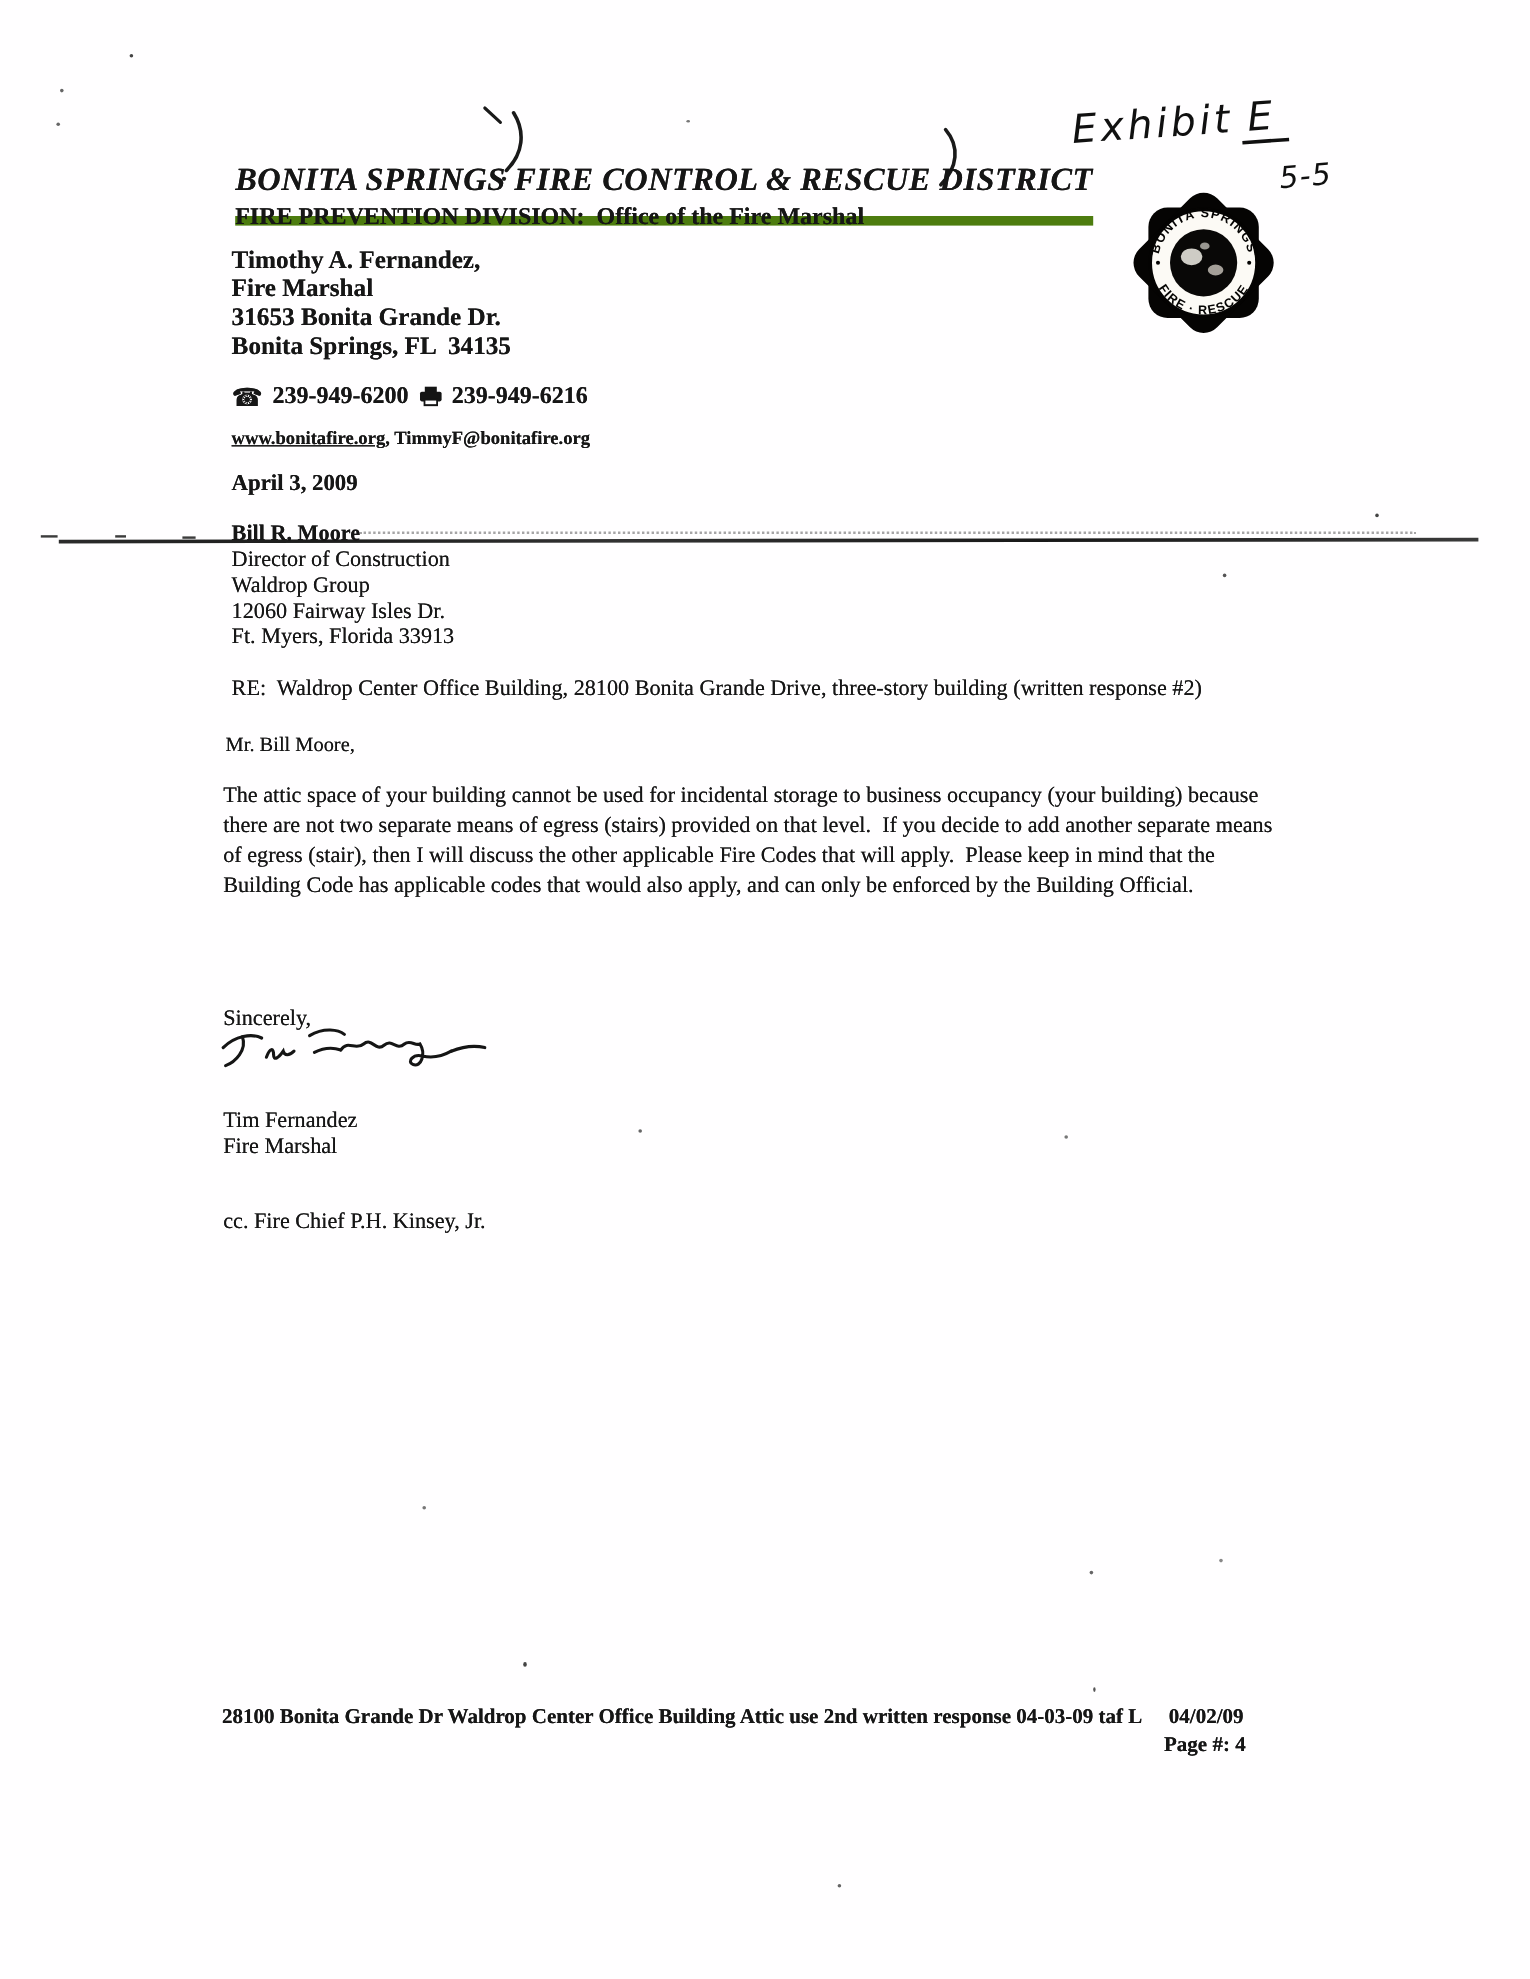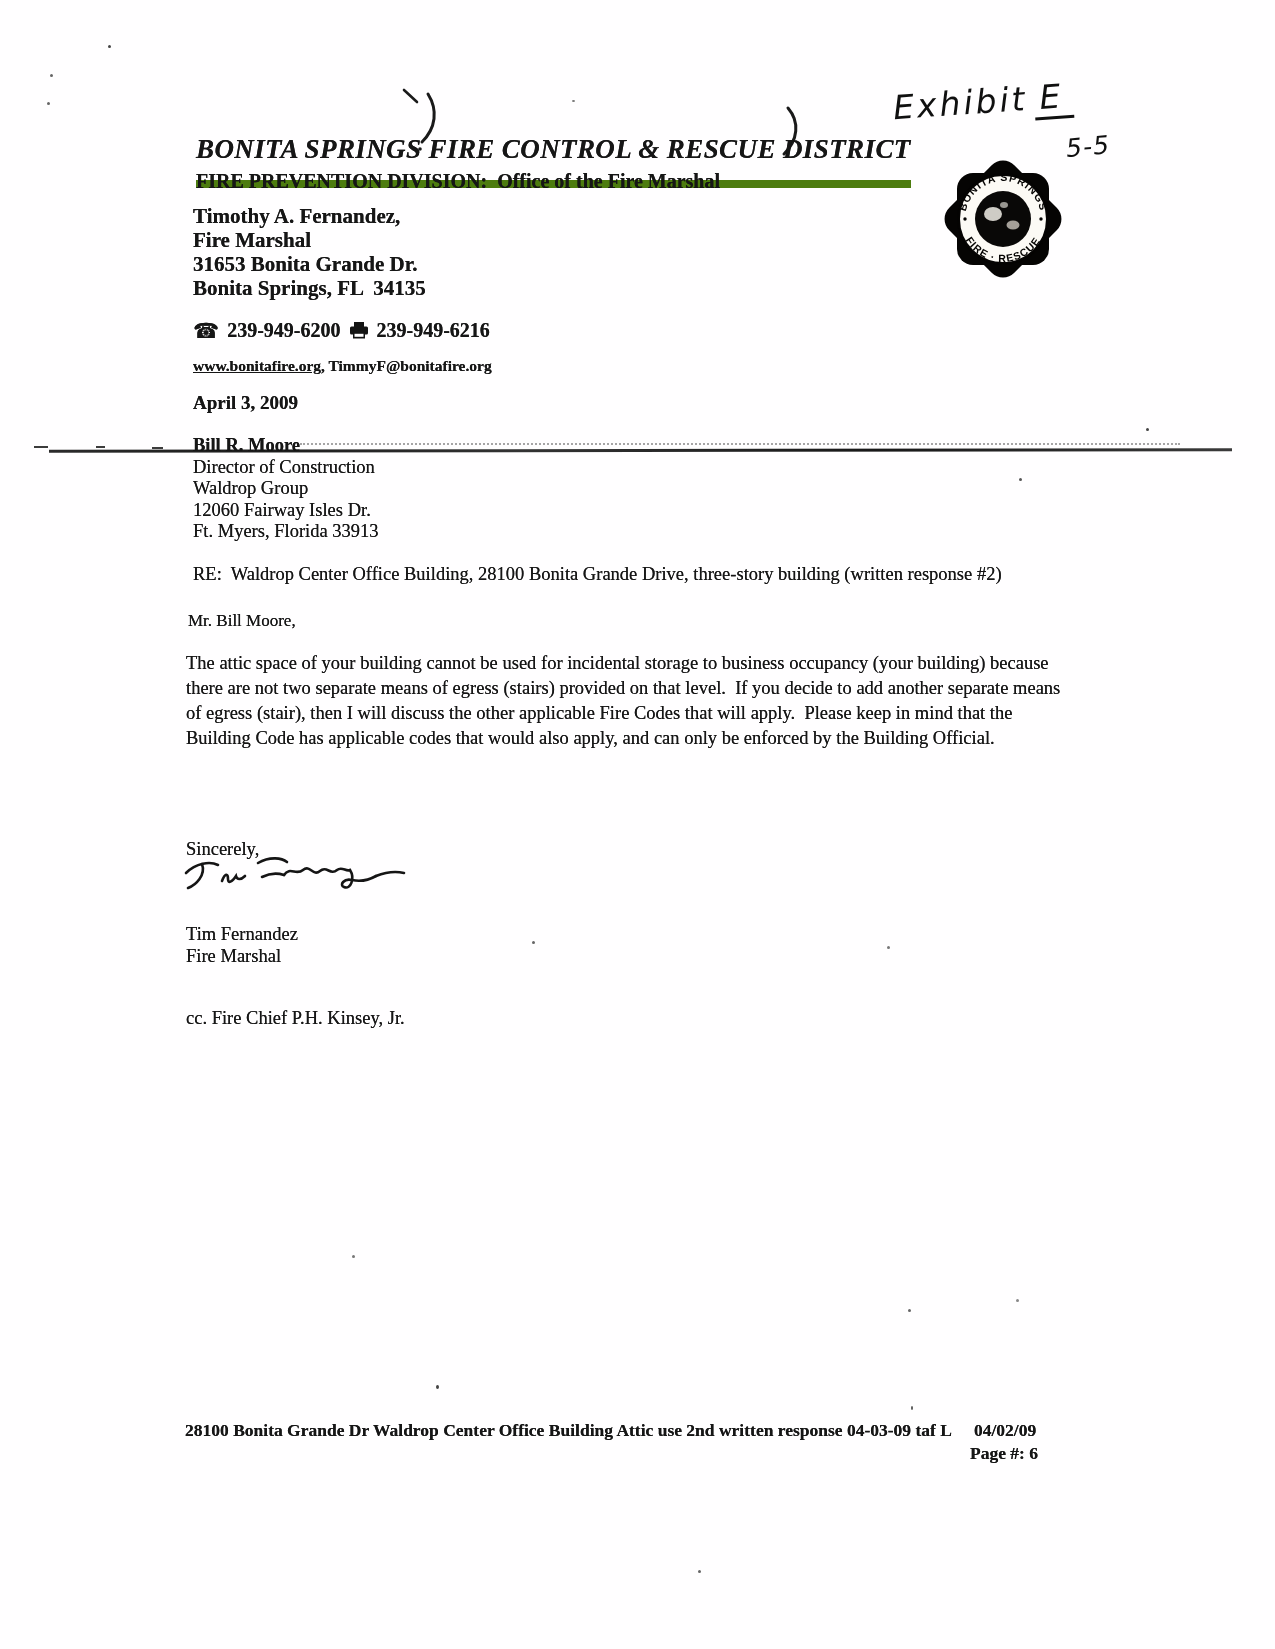--- a/index.html
+++ b/index.html
@@ -162,21 +162,21 @@
 
   <div class="abs signblock scan">
     <div>Tim Fernandez</div>
     <div>Fire Marshal</div>
   </div>
 
   <div class="abs ccline scan">cc. Fire Chief P.H. Kinsey, Jr.</div>
 
   <div class="abs footer-left scan">28100 Bonita Grande Dr Waldrop Center Office Building Attic use 2nd written response 04-03-09 taf L</div>
   <div class="abs footer-date scan">04/02/09</div>
-  <div class="abs footer-page scan">Page #: 6</div>
+  <div class="abs footer-page scan">Page #: 4</div>
 
   <div class="dot" style="left:108px;top:45px;width:3px;height:3px;"></div>
   <div class="dot" style="left:50px;top:74px;width:3px;height:3px;background:#666;"></div>
   <div class="dot" style="left:47px;top:102px;width:3px;height:3px;background:#666;"></div>
   <div class="dot" style="left:572px;top:100px;width:3px;height:2px;background:#777;"></div>
   <div class="dot" style="left:1146px;top:428px;width:3px;height:3px;"></div>
   <div class="dot" style="left:1019px;top:478px;width:3px;height:3px;background:#555;"></div>
   <div class="dot" style="left:532px;top:941px;width:3px;height:3px;background:#666;"></div>
   <div class="dot" style="left:887px;top:946px;width:3px;height:3px;background:#777;"></div>
   <div class="dot" style="left:352px;top:1255px;width:3px;height:3px;background:#777;"></div>

